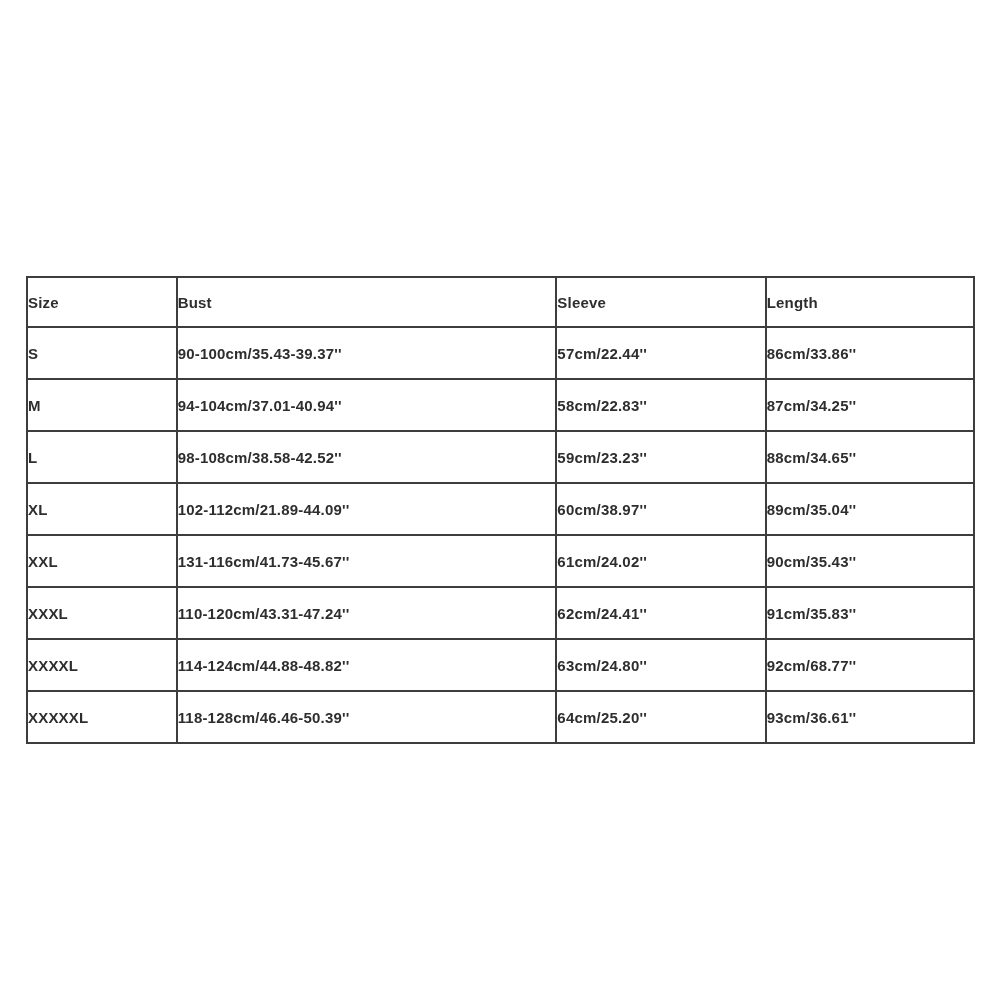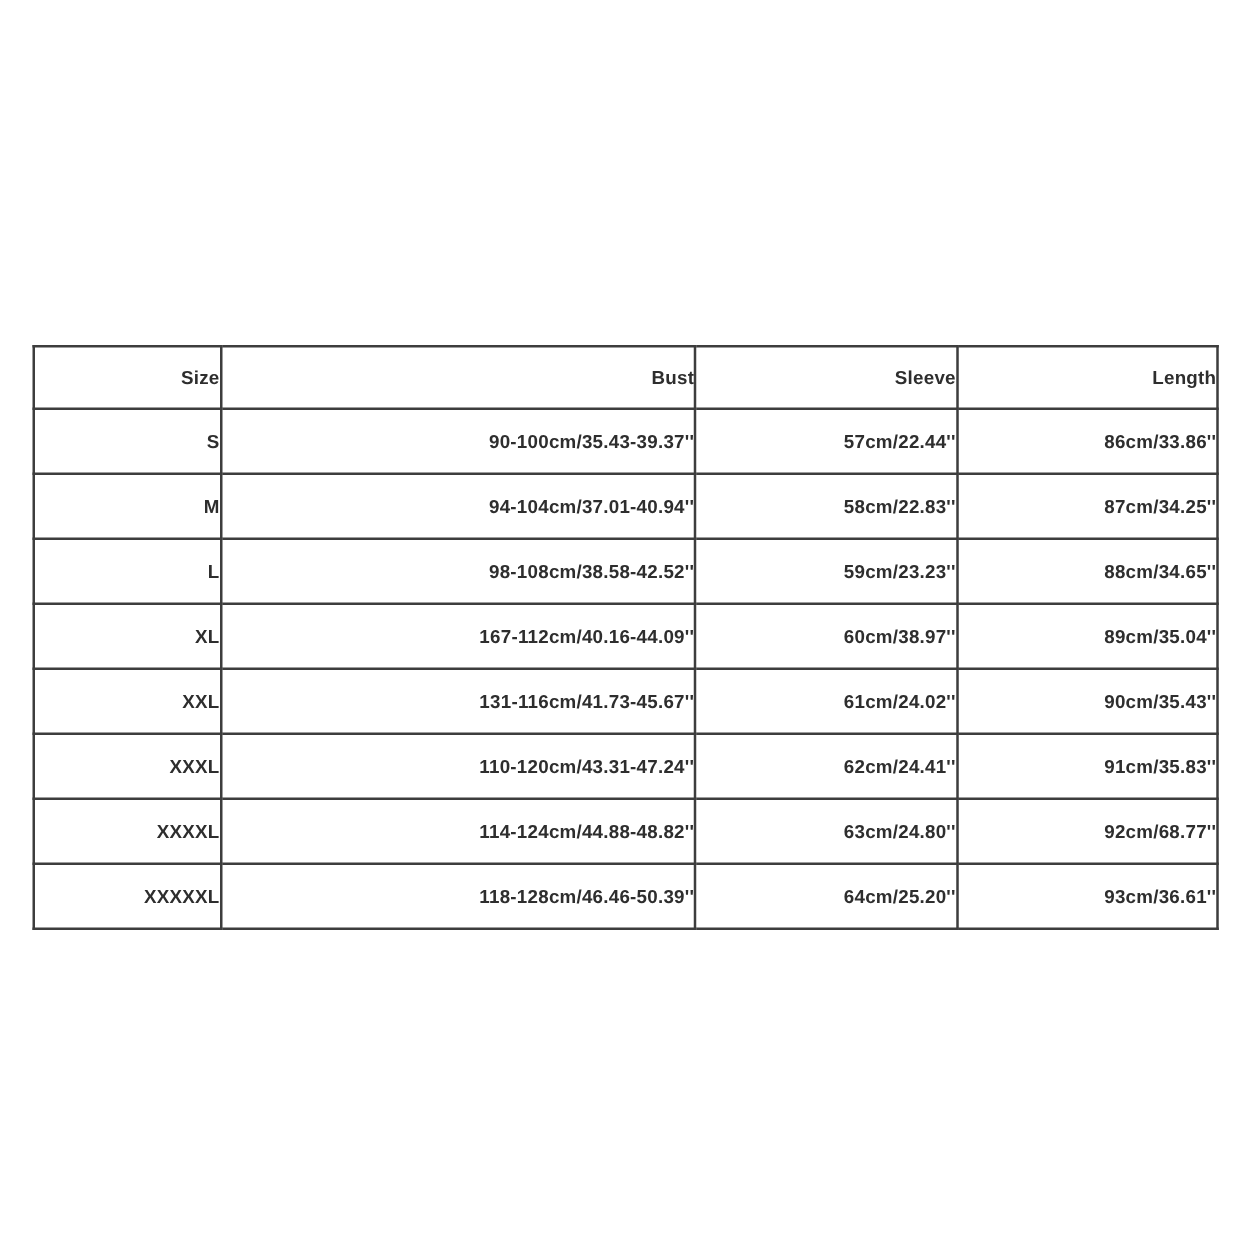--- a/index.html
+++ b/index.html
@@ -24,21 +24,21 @@
   table.size-chart {
     width: 100%;
     height: 100%;
     border-collapse: collapse;
     table-layout: fixed;
     background: #ffffff;
   }
   table.size-chart th,
   table.size-chart td {
     border: 2px solid #3d3d3d;
-    text-align: right;
+    text-align: left;
     vertical-align: middle;
     font-size: 15px;
     font-weight: bold;
     color: #2e2e2e;
     padding: 0;
     letter-spacing: 0.2px;
   }
   table.size-chart th { height: 48px; }
   table.size-chart td { height: 50px; }
   col.col-size   { width: 15.8%; }
@@ -79,21 +79,21 @@
           <td>87cm/34.25''</td>
         </tr>
         <tr>
           <td>L</td>
           <td>98-108cm/38.58-42.52''</td>
           <td>59cm/23.23''</td>
           <td>88cm/34.65''</td>
         </tr>
         <tr>
           <td>XL</td>
-          <td>167-112cm/40.16-44.09''</td>
+          <td>102-112cm/21.89-44.09''</td>
           <td>60cm/38.97''</td>
           <td>89cm/35.04''</td>
         </tr>
         <tr>
           <td>XXL</td>
           <td>131-116cm/41.73-45.67''</td>
           <td>61cm/24.02''</td>
           <td>90cm/35.43''</td>
         </tr>
         <tr>

